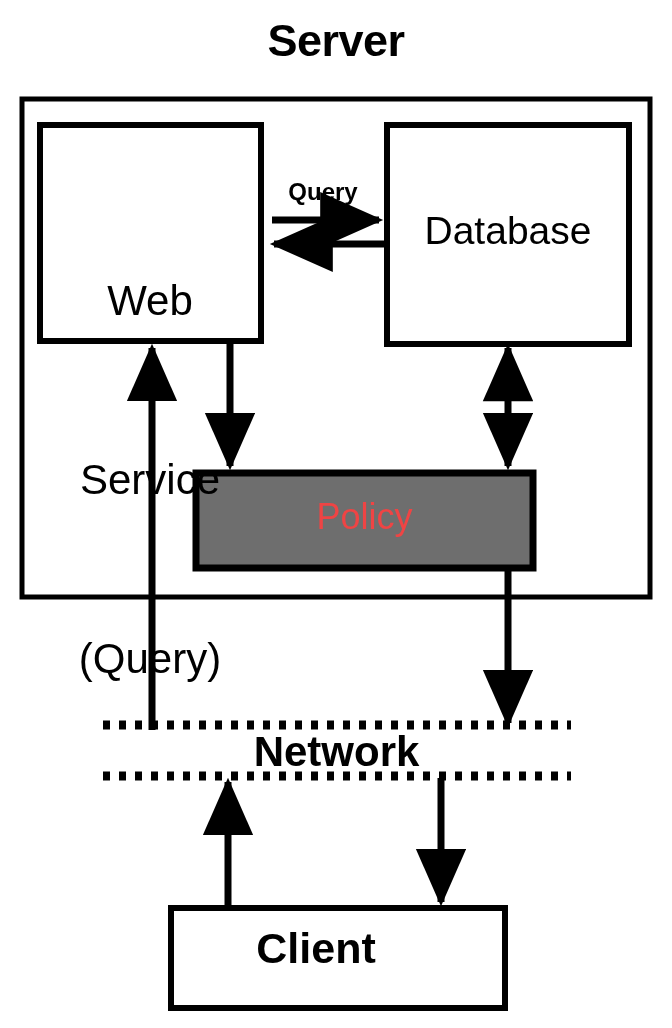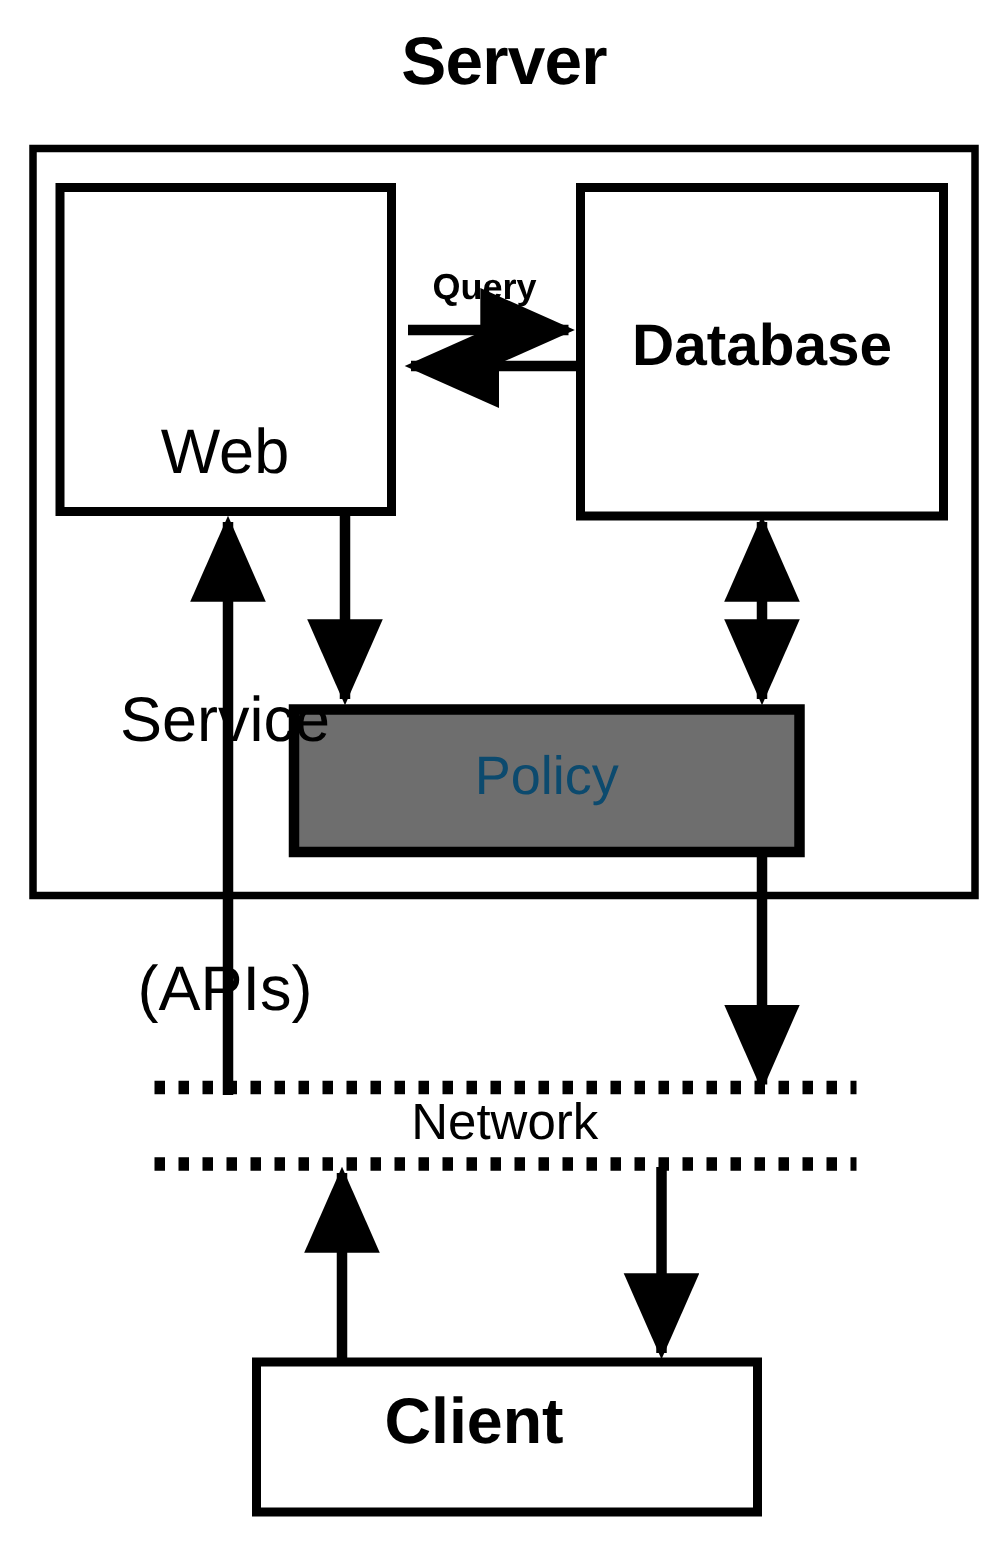--- a/index.html
+++ b/index.html
@@ -44,40 +44,40 @@
     left: 38px; top: 152px;
     width: 224px;
     font-size: 42px;
     font-weight: normal;
     line-height: 1.42;
   }
   #database-label {
     left: 385px; top: 211px;
     width: 246px;
     font-size: 39px;
-    font-weight: bold;
+    font-weight: normal;
   }
   #policy-label {
     left: 193px; top: 499px;
     width: 343px;
     font-size: 36px;
     font-weight: normal;
-    color: #0c4a6e;
+    color: #ef4444;
   }
   #query-label {
     left: 258px; top: 180px;
     width: 130px;
     font-size: 24px;
     font-weight: bold;
   }
   #network-label {
     left: 103px; top: 731px;
     width: 467px;
-    font-size: 34px;
-    font-weight: normal;
+    font-size: 42px;
+    font-weight: bold;
   }
   #client-label {
     left: 168px; top: 927px;
     width: 296px;
     font-size: 43px;
     font-weight: bold;
   }
 </style>
 </head>
 <body>
@@ -126,21 +126,21 @@
     <line x1="228" y1="908" x2="228" y2="782" stroke="#000" stroke-width="7" marker-end="url(#arrowEnd)"></line>
 
     <line x1="441" y1="778" x2="441" y2="902" stroke="#000" stroke-width="7" marker-end="url(#arrowEnd)"></line>
   </svg>
 
   <div class="lbl" id="server-title">Server</div>
 
   <div class="lbl" id="web-service-label">
     <div>Web</div>
     <div>Service</div>
-    <div>(APIs)</div>
+    <div>(Query)</div>
   </div>
 
   <div class="lbl" id="database-label">Database</div>
 
   <div class="lbl" id="query-label">Query</div>
 
   <div class="lbl" id="policy-label">Policy</div>
 
   <div class="lbl" id="network-label">Network</div>
 

